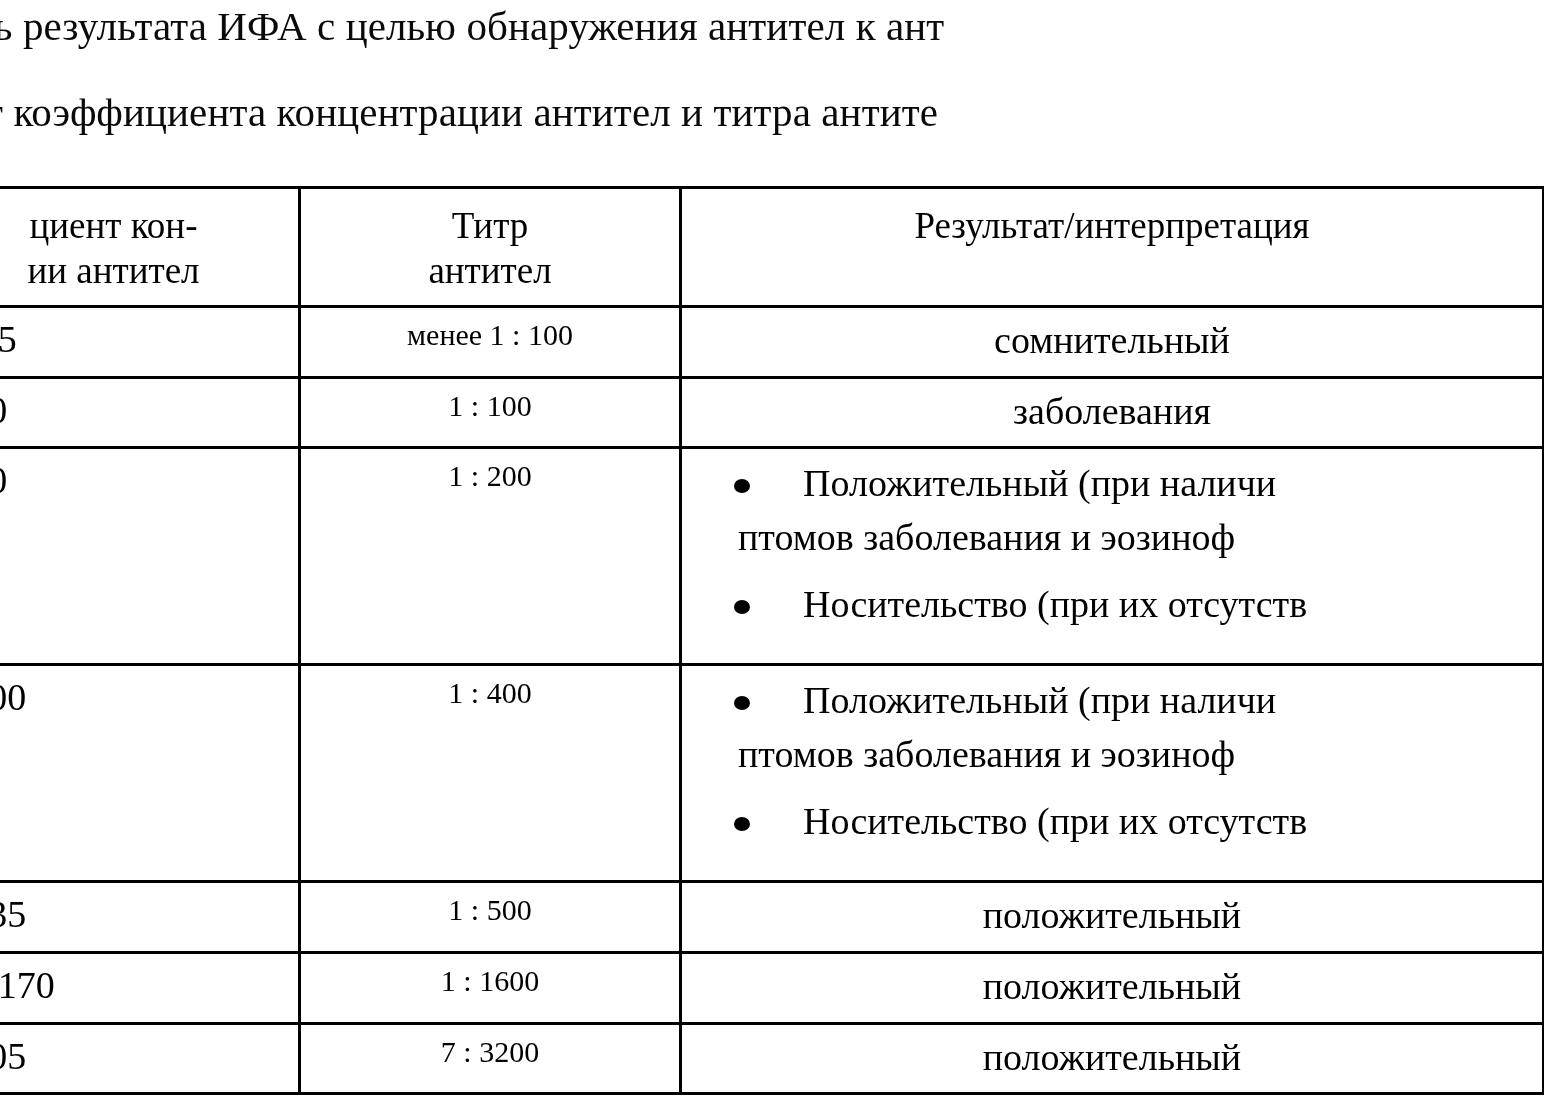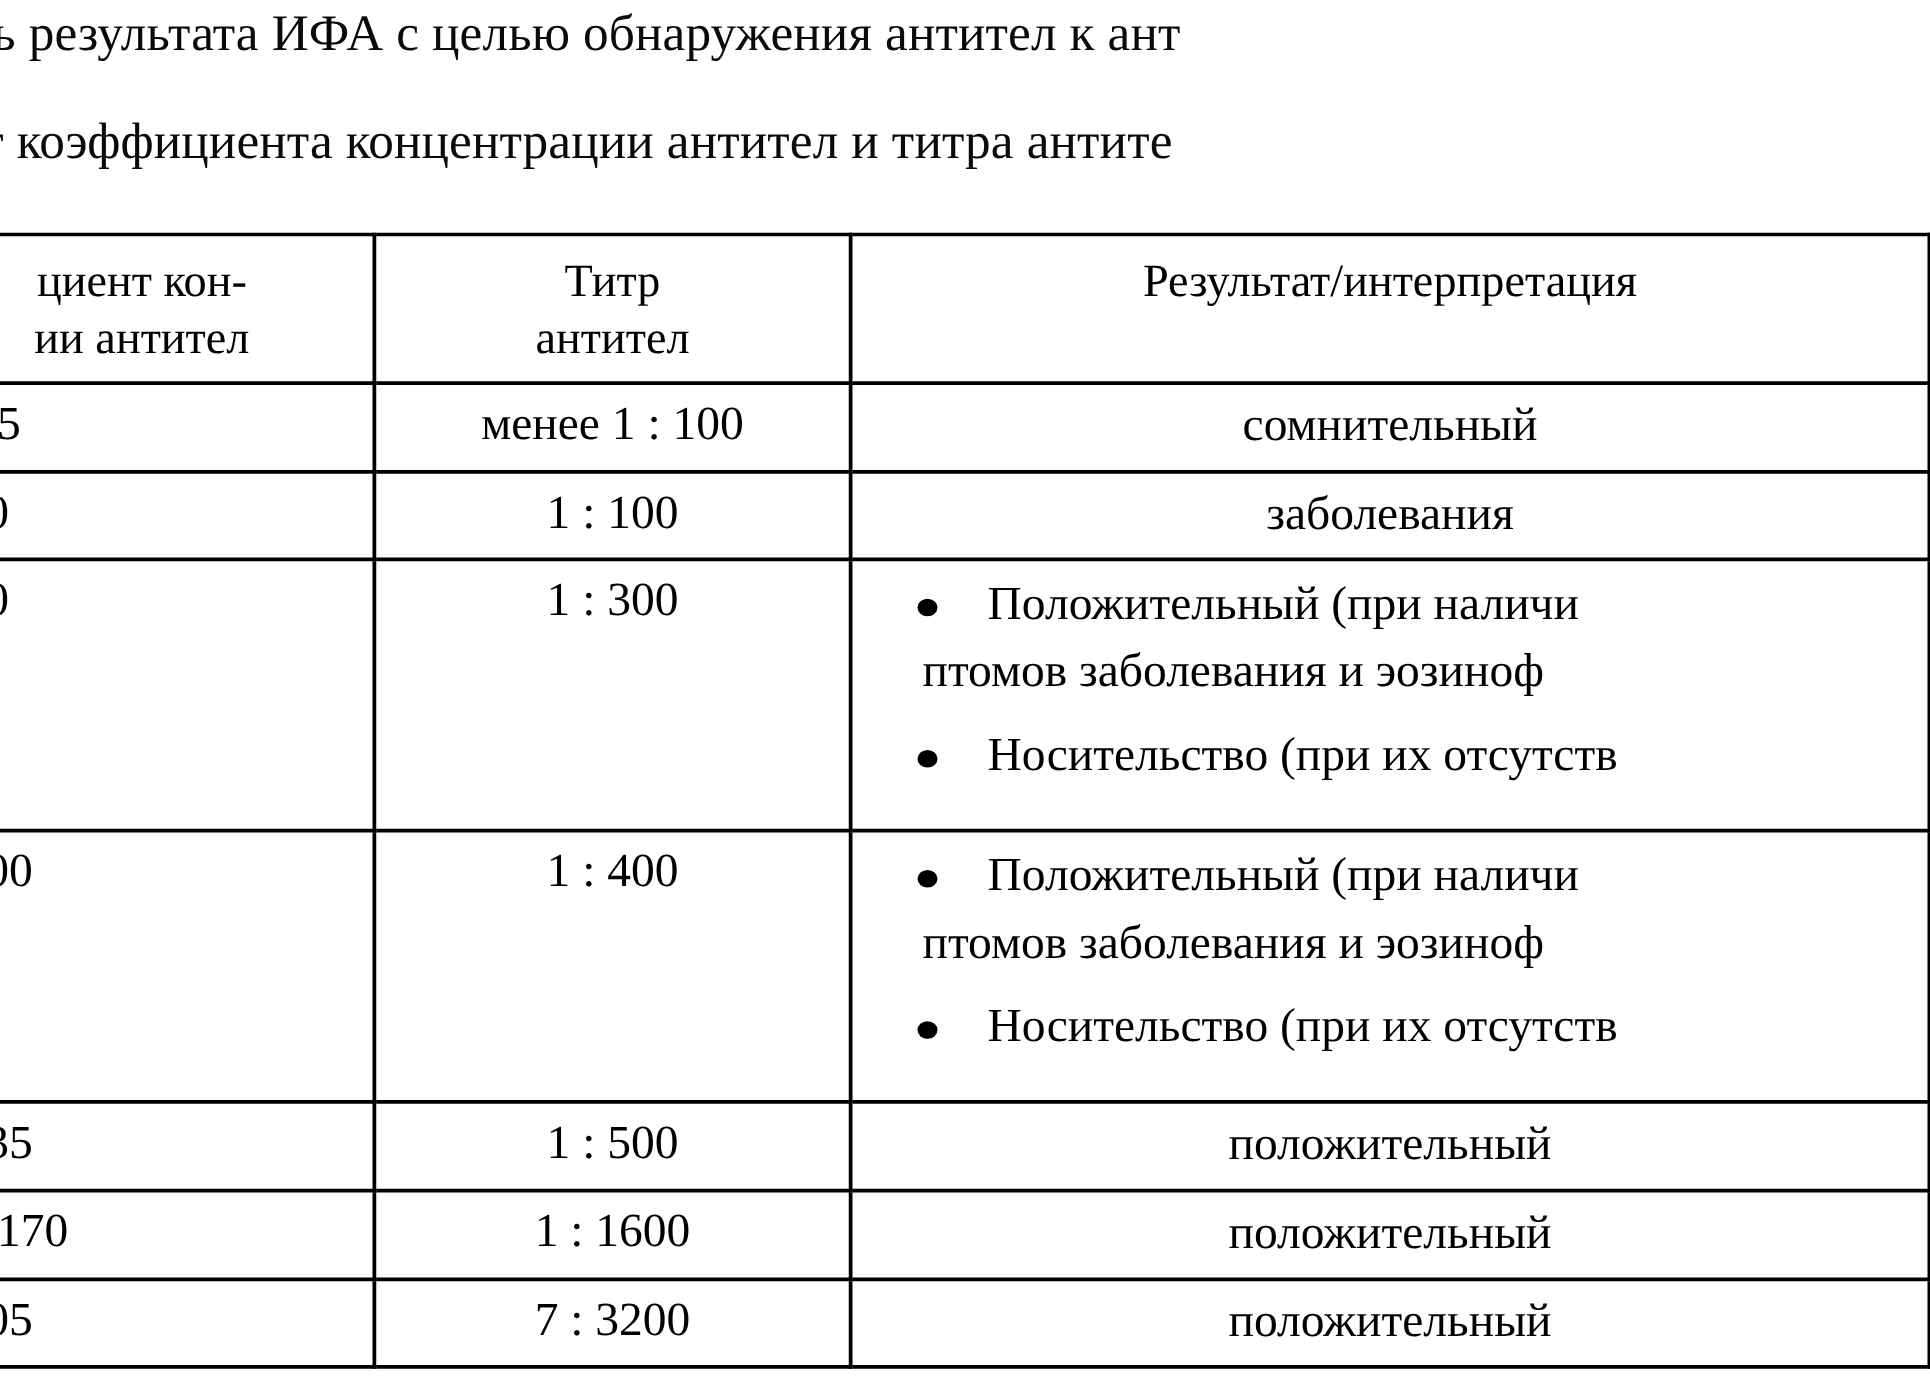--- a/index.html
+++ b/index.html
@@ -95,21 +95,21 @@
   
   td.coef {
     font-size: 38px;
     line-height: 1.2;
     text-align: left;
     white-space: nowrap;
   }
   td.coef .cell-pad { padding-left: 18px; padding-top: 9px; }
 
   td.titer {
-    font-size: 38px;
+    font-size: 30px;
     line-height: 1.2;
     text-align: center;
     white-space: nowrap;
   }
   td.titer .cell-pad { padding-top: 9px; }
 
   td.result {
     font-size: 38px;
     line-height: 1.2;
     text-align: center;
@@ -141,20 +141,21 @@
     left: 52px;
     top: 22px;
     width: 16px;
     height: 14px;
     background: #000000;
     border-radius: 50%;
   }
   .bullet-text {
     display: block;
     white-space: nowrap;
+    margin-left: 13px;
   }
   .bullet-text.wrapline {
     margin-left: -52px;
   }
 
   
   tr.tall td { height: 214px; }
 </style>
 </head>
 <body>
@@ -220,21 +221,21 @@
           <td class="result">
             <div class="cell-pad">заболевания</div>
           </td>
         </tr>
 
         <tr class="tall">
           <td class="coef">
             <div class="cell-pad">- 50</div>
           </td>
           <td class="titer">
-            <div class="cell-pad">1 : 300</div>
+            <div class="cell-pad">1 : 200</div>
           </td>
           <td class="result result-bullets">
             <div class="cell-pad">
               <ul class="bullets">
                 <li>
                   <span class="bullet-dot"></span>
                   <span class="bullet-text">Положительный  (при   наличи</span>
                   <span class="bullet-text wrapline">птомов заболевания и эозиноф</span>
                 </li>
                 <li>

